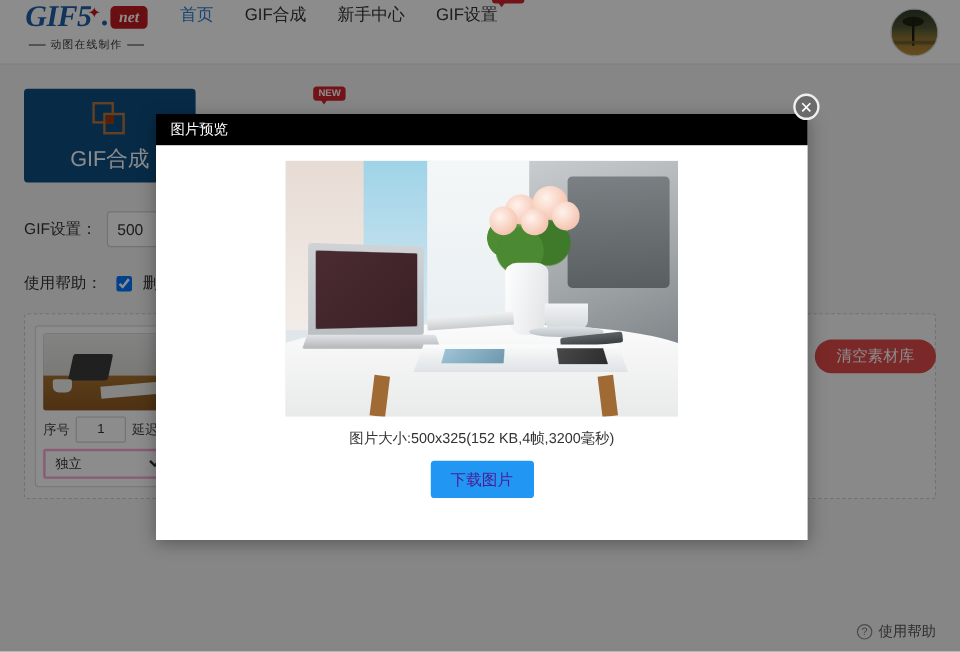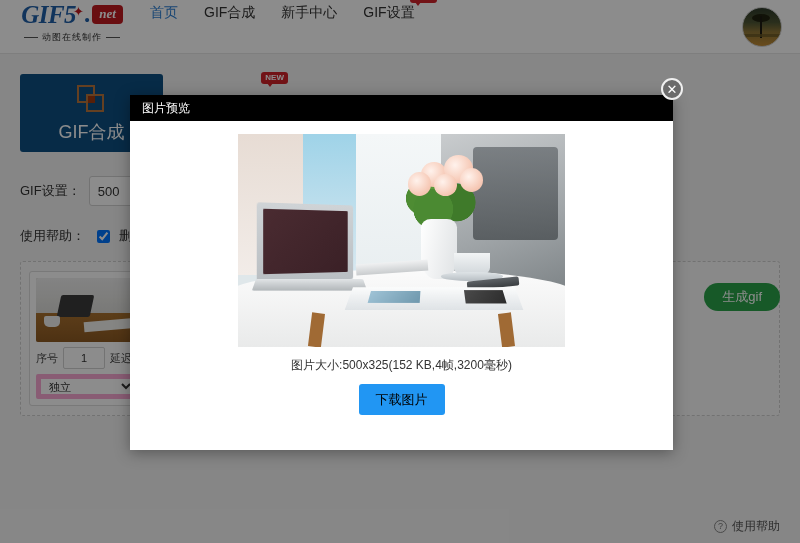--- a/index.html
+++ b/index.html
@@ -160,21 +160,21 @@
   .thumb .pens { position:absolute; right:6%; bottom:16%; width:12%; height:22%;
     background:#4c7a3c; border-radius:2px; }
   .frame-meta { display: flex; align-items: center; gap: 5px; font-size: 11px; color: #444; }
   .num-input {
     width: 42px; height: 22px; border: 1px solid #d2d2d2; border-radius: 2px;
     font-size: 11px; text-align: center; color: #333; background: #fff;
     font-family: "Liberation Sans", sans-serif;
   }
   .frame-ctrl { display: flex; align-items: center; gap: 6px; }
   .sel {
-    flex: 1; height: 25px; border: 5px solid #f9a8d4; border-radius: 2px; background: #fff;
+    flex: 1; height: 25px; border: 2px solid #f9a8d4; border-radius: 2px; background: #fff;
     font-size: 11px; color: #333; padding: 0 4px;
     font-family: "Liberation Sans", sans-serif;
   }
   .trash { width: 18px; height: 20px; position: relative; cursor: pointer; flex:none; }
   .trash .lid { position:absolute; top:1px; left:1px; width:16px; height:2px; background:#555; }
   .trash .handle { position:absolute; top:-2px; left:6px; width:6px; height:3px; border:1px solid #555; border-bottom:none;}
   .trash .can { position:absolute; top:4px; left:3px; width:12px; height:14px;
     border:1px solid #555; border-top:none; border-radius: 0 0 2px 2px; }
   .trash .can::before, .trash .can::after {
     content:""; position:absolute; top:2px; width:1px; height:9px; background:#555;
@@ -285,21 +285,21 @@
     position:absolute; left:36%; top:60%; width:22%; height:5%;
     background: linear-gradient(#f0f1f2,#c9ccce); transform: rotate(-4deg);
   }
   .pw-phone {
     position:absolute; left:70%; top:68%; width:16%; height:4%;
     background: linear-gradient(#5d6266,#3a3e41); transform: rotate(-6deg); border-radius:2px;
   }
 
   .img-caption { font-size: 12px; color: #333; margin-top: 10px; }
   .download-btn {
-    margin-top: 10px; background: #2196f3; color: #000000; border: none;
+    margin-top: 10px; background: #2196f3; color: #4c1d95; border: none;
     width: 86px; height: 31px; border-radius: 3px; font-size: 13px; cursor: pointer;
     font-family: "Liberation Sans", sans-serif;
   }
   .modal-close {
     position: absolute; right: -10px; top: -17px; width: 22px; height: 22px;
     border-radius: 50%; background: #6b6b6b; border: 2px solid #f0f0f0;
     color: #fff; font-size: 13px; line-height: 20px; text-align: center; cursor: pointer;
   }
 </style>
 </head>
@@ -368,20 +368,21 @@
     </div>
     <div class="row compress">
       <span class="row-label">使用帮助：</span>
       <input type="checkbox" checked="" style="">
       <span>删除多余的帧</span>
     </div>
   </div>
 
   <div class="action-row">
     <button class="btn-green">生成gif</button>
+    <button class="btn-red">清空素材库</button>
   </div>
 
   <div class="frames">
     <div class="frame">
       <div class="thumb">
         <div class="wall"></div>
           <div class="desk"></div>
           <div class="lap"></div>
         <div class="cup"></div>
           <div class="paper"></div>

